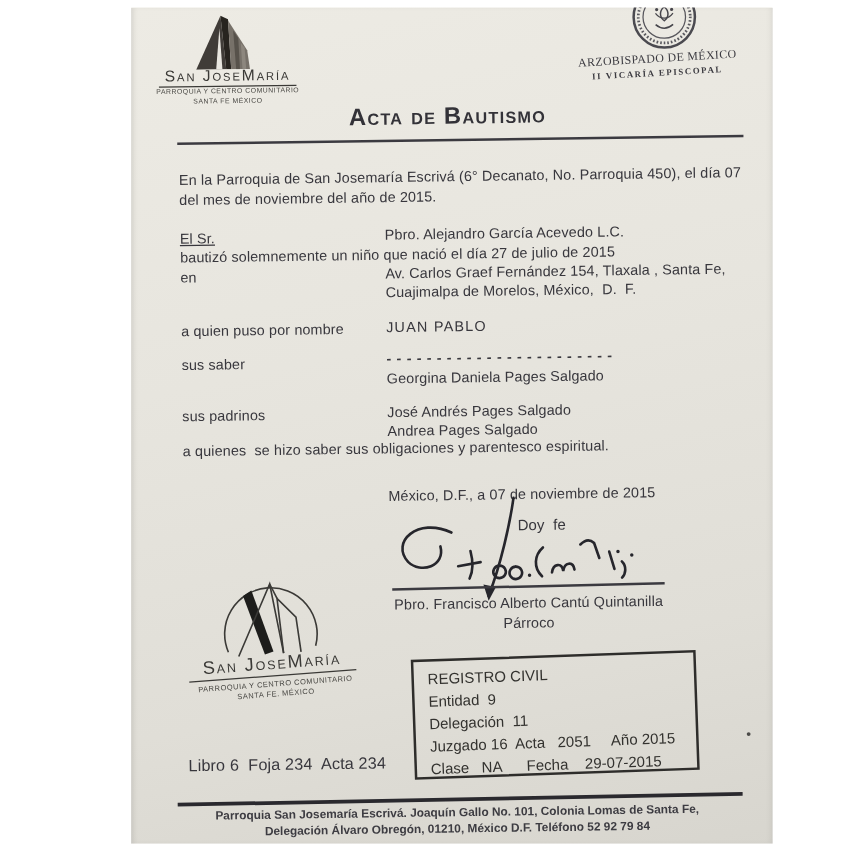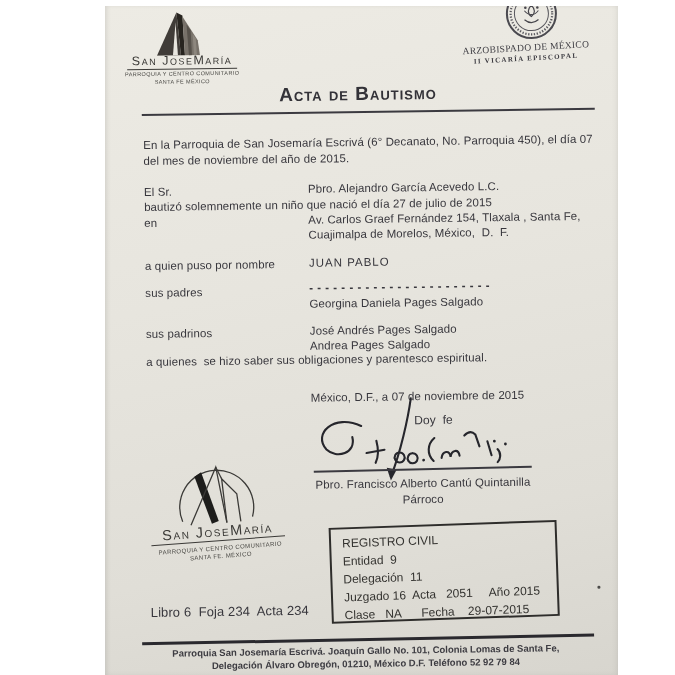--- a/index.html
+++ b/index.html
@@ -64,31 +64,31 @@
       </div>
       <div class="abs serif" style="left:355px;top:39px;width:140px;text-align:center;font-size:9.5px;letter-spacing:0.3px;color:#3c3b41;transform:rotate(-2.5deg);">ARZOBISPADO DE MÉXICO</div>
       <div class="abs serif" style="left:355px;top:51px;width:140px;text-align:center;font-size:7px;font-weight:bold;letter-spacing:1.3px;color:#3c3b41;transform:rotate(-2.5deg);">II VICARÍA EPISCOPAL</div>
 
       <div class="abs title" style="left:0;top:77px;width:513px;">Acta de Bautismo</div>
       <div class="abs rule" style="left:40px;top:105px;width:453px;height:2px;"></div>
 
       <div class="abs body-text" style="left:41px;top:129px;">En la Parroquia de San Josemaría Escrivá (6° Decanato, No. Parroquia 450), el día 07</div>
       <div class="abs body-text" style="left:41px;top:145px;">del mes de noviembre del año de 2015.</div>
 
-      <div class="abs body-text label-col" style="top:176px;">El Sr.</div>
+      <div class="abs body-text label-col" style="top:176px;text-decoration:underline;">El Sr.</div>
       <div class="abs body-text value-col" style="top:175px;">Pbro. Alejandro García Acevedo L.C.</div>
       <div class="abs body-text label-col" style="top:191px;">bautizó solemnemente un niño que nació el día 27 de julio de 2015</div>
       <div class="abs body-text label-col" style="top:207px;">en</div>
       <div class="abs body-text value-col" style="top:206px;">Av. Carlos Graef Fernández 154, Tlaxala , Santa Fe,</div>
       <div class="abs body-text value-col" style="top:221px;">Cuajimalpa de Morelos, México,  D.  F.</div>
 
       <div class="abs body-text label-col" style="top:250px;">a quien puso por nombre</div>
       <div class="abs body-text value-col caps-name" style="top:249px;">JUAN PABLO</div>
 
-      <div class="abs body-text label-col" style="top:277px;">sus padres</div>
+      <div class="abs body-text label-col" style="top:277px;">sus saber</div>
       <div class="abs body-text value-col" style="top:274px;font-weight:bold;letter-spacing:0.5px;">- - - - - - - - - - - - - - - - - - - - - - -</div>
       <div class="abs body-text value-col" style="top:290px;">Georgina Daniela Pages Salgado</div>
 
       <div class="abs body-text label-col" style="top:318px;text-align:right;">sus padrinos</div>
       <div class="abs body-text value-col" style="top:317px;">José Andrés Pages Salgado</div>
       <div class="abs body-text value-col" style="top:332px;">Andrea Pages Salgado</div>
       <div class="abs body-text label-col" style="top:346px;">a quienes  se hizo saber sus obligaciones y parentesco espiritual.</div>
 
       <div class="abs body-text" style="left:205px;top:384px;">México, D.F., a 07 de noviembre de 2015</div>
       <div class="abs body-text" style="left:308px;top:408px;font-size:12px;">Doy  fe</div>

